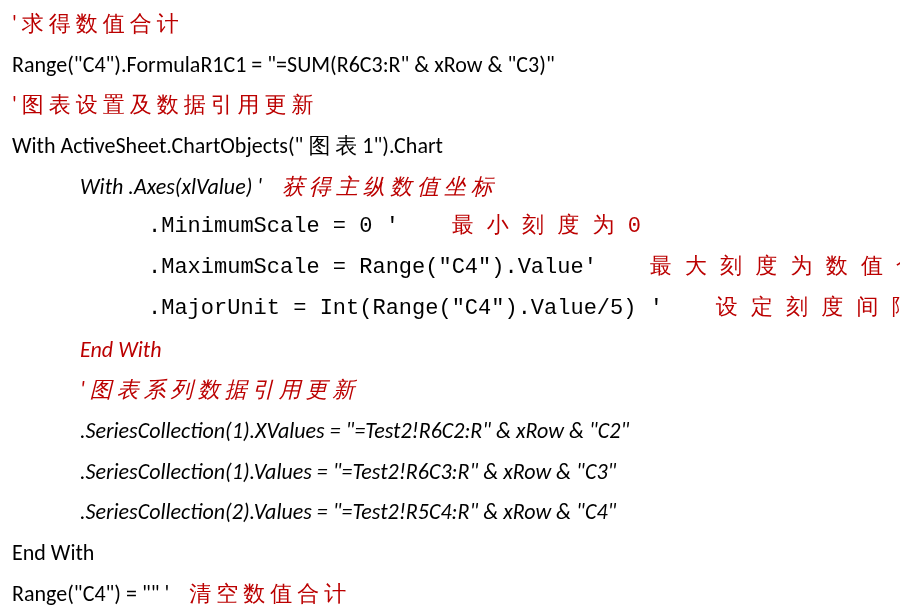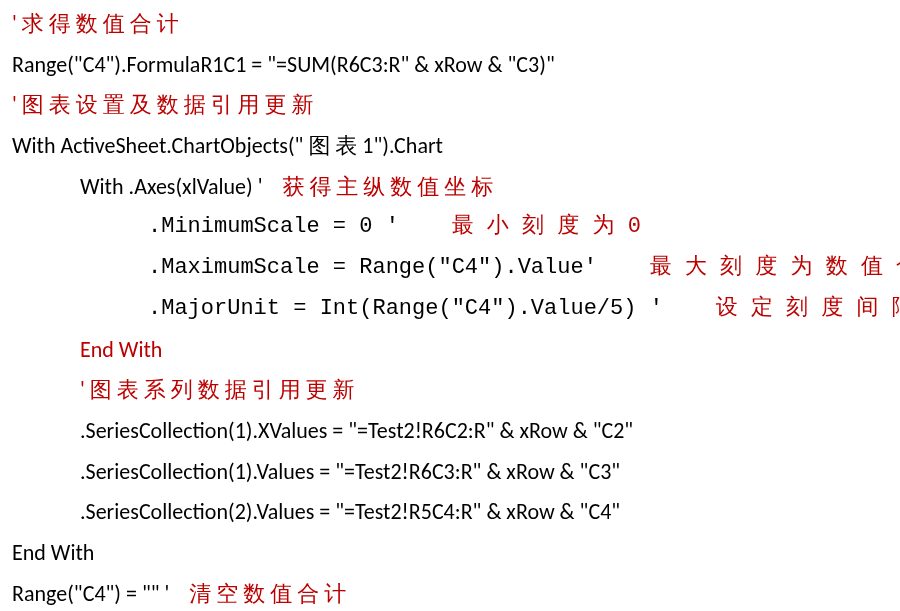--- a/index.html
+++ b/index.html
@@ -7,21 +7,21 @@
       width: 900px;
       height: 611px;
       background: #fff;
       font-family: "Calibri", "Microsoft YaHei", Arial, sans-serif;
       font-size: 22px;
       line-height: 1.85;
       padding: 4px 12px;
       color: #000;
     }
     .line { white-space: pre; }
-    .indent1 { padding-left: 68px; }
+    .indent1 { padding-left: 68px; font-style: italic; }
     .indent2 { padding-left: 136px; font-family: Liberation Mono, monospace; }
     .red { color: #bb0000; }
     .black { color: #000; }
   </style>
 </head>
 <body>
 
 <div class="line red">' 求 得 数 值 合 计</div>
 <div class="line black">Range("C4").FormulaR1C1 = "=SUM(R6C3:R" &amp; xRow &amp; "C3)"</div>
 <div class="line red">' 图 表 设 置 及 数 据 引 用 更 新</div>

